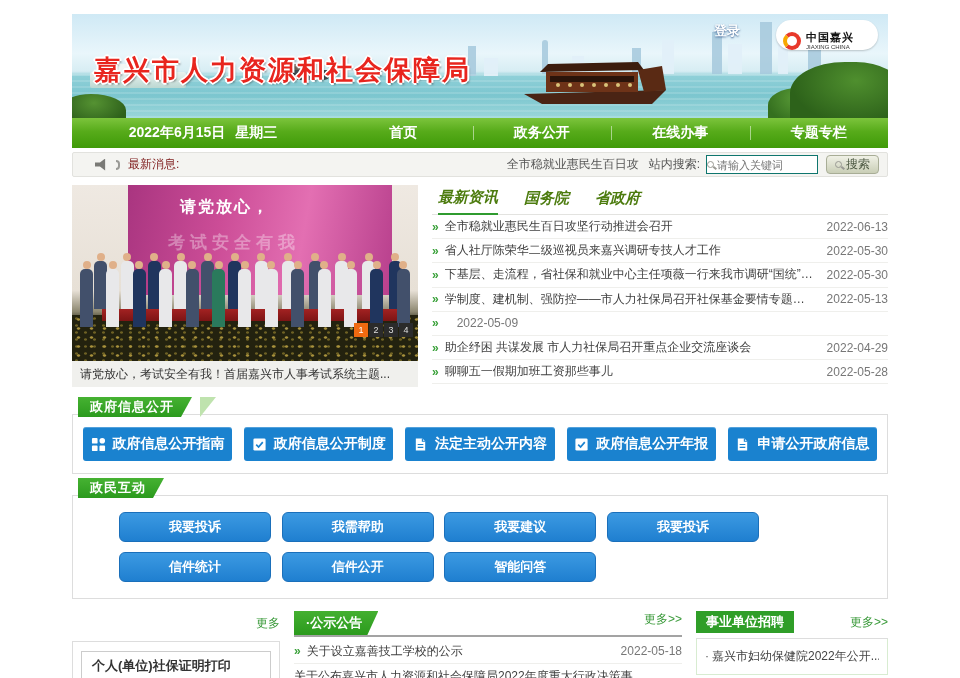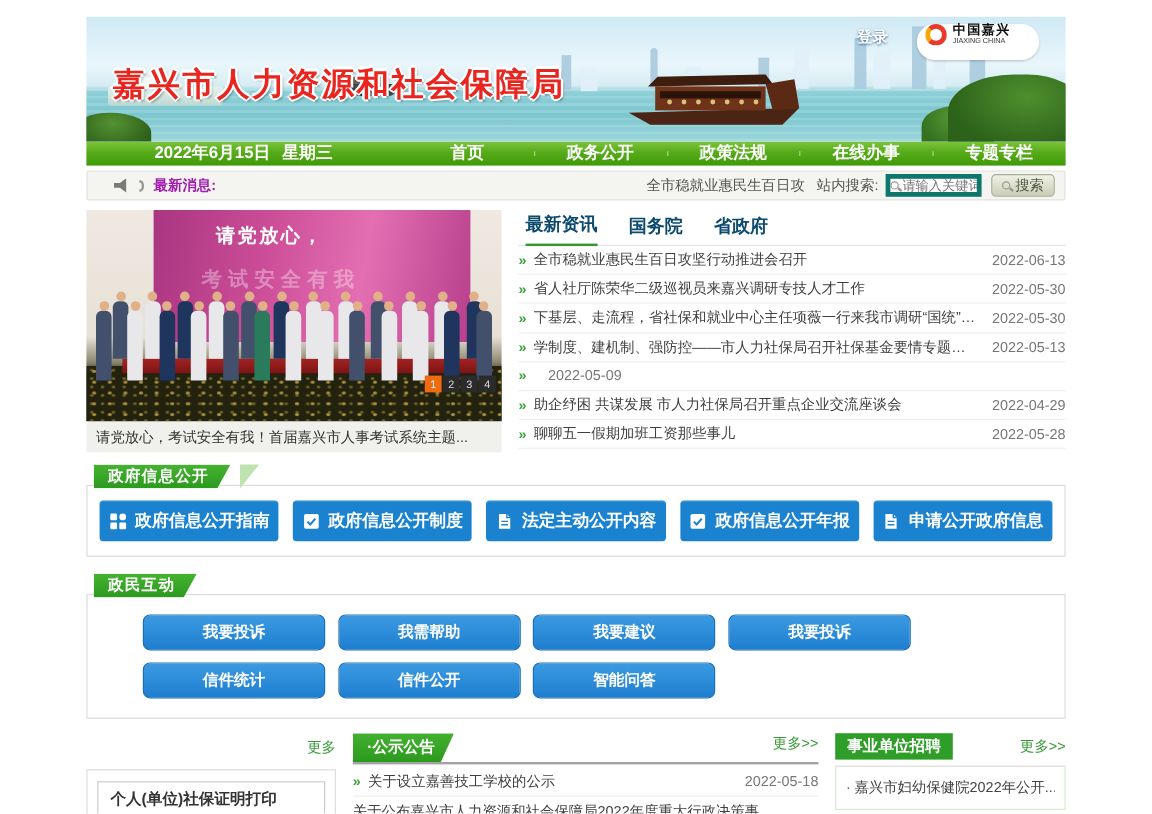--- a/index.html
+++ b/index.html
@@ -21,48 +21,48 @@
   .trees-l { position:absolute; left:-10px; bottom:-6px; width:64px; height:30px; border-radius:50% 60% 0 0;
     background:radial-gradient(ellipse at 50% 30%,#559232,#2e611b 75%); }
   .isle { position:absolute; left:18px; bottom:30px; width:96px; height:16px;
     background:linear-gradient(180deg,#e8f2ef,#bcd8d2); border-radius:2px; }
   .isle::after { content:""; position:absolute; left:10px; top:-8px; width:30px; height:8px; background:#f2f7f4; }
   .banner-title { position:absolute; left:22px; top:38px; font-size:27px; font-weight:bold; letter-spacing:2px;
     color:#e8251e;
     text-shadow:-2px 0 0 #fff,2px 0 0 #fff,0 -2px 0 #fff,0 2px 0 #fff,-1px -1px 0 #fff,1px -1px 0 #fff,-1px 1px 0 #fff,2px 2px 2px rgba(0,0,0,.35); }
   .login { position:absolute; right:148px; top:8px; font-size:13px; font-weight:bold; color:#fff;
     text-shadow:0 1px 2px rgba(20,60,120,.8); cursor:pointer; }
-  .site-logo { position:absolute; right:22px; top:6px; width:102px; height:30px; background:#fff;
-    border-radius:15px; display:flex; align-items:flex-start; padding:0 7px; gap:5px; box-shadow:0 1px 2px rgba(0,0,0,.2); }
+  .site-logo { position:absolute; right:10px; top:6px; width:102px; height:30px; background:#fff;
+    border-radius:15px; display:flex; align-items:flex-end; padding:0 7px; gap:5px; box-shadow:0 1px 2px rgba(0,0,0,.2); }
   .logo-ring { width:18px; height:18px; border:4px solid #e8392b; border-left-color:#f7a800; border-radius:50%; position:relative; flex:none; }
   .logo-txt { line-height:1.05; }
   .logo-cn { font-size:11px; font-weight:bold; color:#111; letter-spacing:1px; }
   .logo-en { font-size:6px; color:#333; transform-origin:left; }
   .boat { position:absolute; left:448px; bottom:10px; }
   .boat2 { position:absolute; left:206px; bottom:38px; width:52px; height:10px; background:#3c4a50; border-radius:0 0 6px 6px; }
   .boat2::after { content:""; position:absolute; top:-6px; left:6px; right:10px; height:6px; background:#6b6257; }
 
   
-  .nav { height:20px; background:linear-gradient(180deg,#7cc43c 0%,#57ab1a 45%,#3f9a08 100%);
+  .nav { height:30px; background:linear-gradient(180deg,#7cc43c 0%,#57ab1a 45%,#3f9a08 100%);
     display:flex; align-items:stretch; color:#fff; font-size:14px; font-weight:bold; }
   .nav-date { width:262px; display:flex; align-items:center; justify-content:center; gap:10px; }
   .nav-menu { flex:1; display:flex; }
   .nav-item { flex:1; display:flex; align-items:center; justify-content:center; cursor:pointer; position:relative; }
   .nav-item + .nav-item::before { content:""; position:absolute; left:0; top:8px; bottom:8px; width:1px; background:rgba(255,255,255,.5); }
 
   
   .ticker { margin-top:4px; height:25px; background:#f4f4f1; border:1px solid #e2e2de; border-radius:2px;
     display:flex; align-items:center; font-size:12px; color:#555; padding:0 8px; }
   .speaker { width:13px; height:12px; background:#7a7a76; margin:0 8px 0 14px;
     clip-path:polygon(0 33%,38% 33%,78% 0,78% 100%,38% 67%,0 67%); }
   .speaker-wave { width:4px; height:10px; border:2px solid #9a9a96; border-left:none; border-radius:0 6px 6px 0; margin-right:8px; }
-  .ticker-label { font-weight:bold; color:#a21caf; }
+  .ticker-label { font-weight:normal; color:#7f1d1d; }
   .ticker-marquee { margin-left:auto; color:#555; }
   .ticker-search-label { margin:0 6px 0 10px; color:#555; }
-  .search-box { display:flex; align-items:center; background:#fff; border:4px solid #0f766e; height:19px; width:80px; padding:0 0; gap:3px; }
+  .search-box { display:flex; align-items:center; background:#fff; border:1px solid #0f766e; height:19px; width:112px; padding:0 0; gap:3px; }
   .mag { width:7px; height:7px; border:1.5px solid #9a9a94; border-radius:50%; position:relative; flex:none; }
   .mag::after { content:""; position:absolute; width:4px; height:1.5px; background:#9a9a94; right:-4px; bottom:-1px; transform:rotate(40deg); }
   .search-box input { border:none; outline:none; width:100%; font-size:11px; color:#444; background:transparent; }
   .search-btn { margin-left:8px; height:19px; padding:0 8px; display:flex; align-items:center; gap:4px;
     background:linear-gradient(180deg,#f0f1e6,#c9ceb6); border:1px solid #a8ad96; border-radius:4px;
     font-size:12px; color:#4e5a44; cursor:pointer; }
 
   
   .main-row { display:flex; gap:14px; margin-top:8px; }
   .carousel { width:346px; flex:none; }
@@ -88,21 +88,21 @@
   .pager { position:absolute; right:5px; bottom:24px; display:flex; gap:1px; }
   .pager span { width:14px; height:14px; background:#2b2b2b; color:#ddd; font-size:9px; display:flex;
     align-items:center; justify-content:center; cursor:pointer; }
   .pager span.active { background:#f06a10; color:#fff; }
   .caption { height:26px; background:#f0f0ed; display:flex; align-items:center; padding:0 8px;
     font-size:12px; color:#333; white-space:nowrap; overflow:hidden; }
 
   
   .news { flex:1; min-width:0; }
   .news-tabs { display:flex; gap:26px; border-bottom:1px solid #e3e3e0; height:30px; align-items:flex-end; padding:0 6px; }
-  .news-tab { font-size:15px; font-weight:bold; color:#0c4a6e; padding-bottom:6px; cursor:pointer; }
+  .news-tab { font-size:15px; font-weight:bold; color:#4d7c0f; padding-bottom:6px; cursor:pointer;font-style:italic; }
   .news-tab.active { border-bottom:2px solid #2f9b2f; margin-bottom:-1px; }
   .news-list { list-style:none; }
   .news-item { display:flex; align-items:center; height:24.2px; border-bottom:1px solid #efefec; font-size:12px; cursor:pointer; }
   .arrow { color:#3aa13a; margin-right:6px; font-weight:bold; flex:none; }
   .news-title { color:#3f3f3f; white-space:nowrap; overflow:hidden; text-overflow:ellipsis; flex:1; }
   .news-date { color:#777; margin-left:12px; flex:none; }
 
   
   .section { position:relative; margin-top:10px; padding-top:17px; }
   .ribbon { position:absolute; left:6px; top:0; z-index:2; height:20px; line-height:20px; padding:0 18px 0 12px;
@@ -198,21 +198,20 @@
   </div>
 
   <div class="nav">
     <div class="nav-date">
       <span>2022年6月15日</span>
       <span>星期三</span>
     </div>
     <div class="nav-menu">
       <div class="nav-item">首页</div>
       <div class="nav-item">政务公开</div>
-      <div class="nav-item">政策法规</div>
       <div class="nav-item">在线办事</div>
       <div class="nav-item">专题专栏</div>
     </div>
   </div>
 
   <div class="ticker">
     <span class="speaker"></span>
     <span class="speaker-wave"></span>
     <span class="ticker-label">最新消息:</span>
     <span class="ticker-marquee">全市稳就业惠民生百日攻</span>
@@ -364,21 +363,21 @@
               <path d="M3 1.5h7l3 3v10H3z" fill="#fff"></path>
               <path d="M10 1.5v3h3" fill="none" stroke="#1a82cf" stroke-width="1.2"></path>
               <path d="M5 8h6M5 11h6" stroke="#1a82cf" stroke-width="1.2"></path>
             </svg>
           <span>申请公开政府信息</span>
         </div>
       </div>
     </div>
   </div>
 
-  <div class="section" style="margin-top:14px">
+  <div class="section" style="margin-top:4px">
     <div class="ribbon">政民互动</div>
     <div class="sec-box">
       <div class="interact-grid">
         <div class="pill-btn">我要投诉</div>
         <div class="pill-btn">我需帮助</div>
         <div class="pill-btn">我要建议</div>
         <div class="pill-btn">我要投诉</div>
         <div class="pill-btn">信件统计</div>
         <div class="pill-btn">信件公开</div>
         <div class="pill-btn">智能问答</div>

